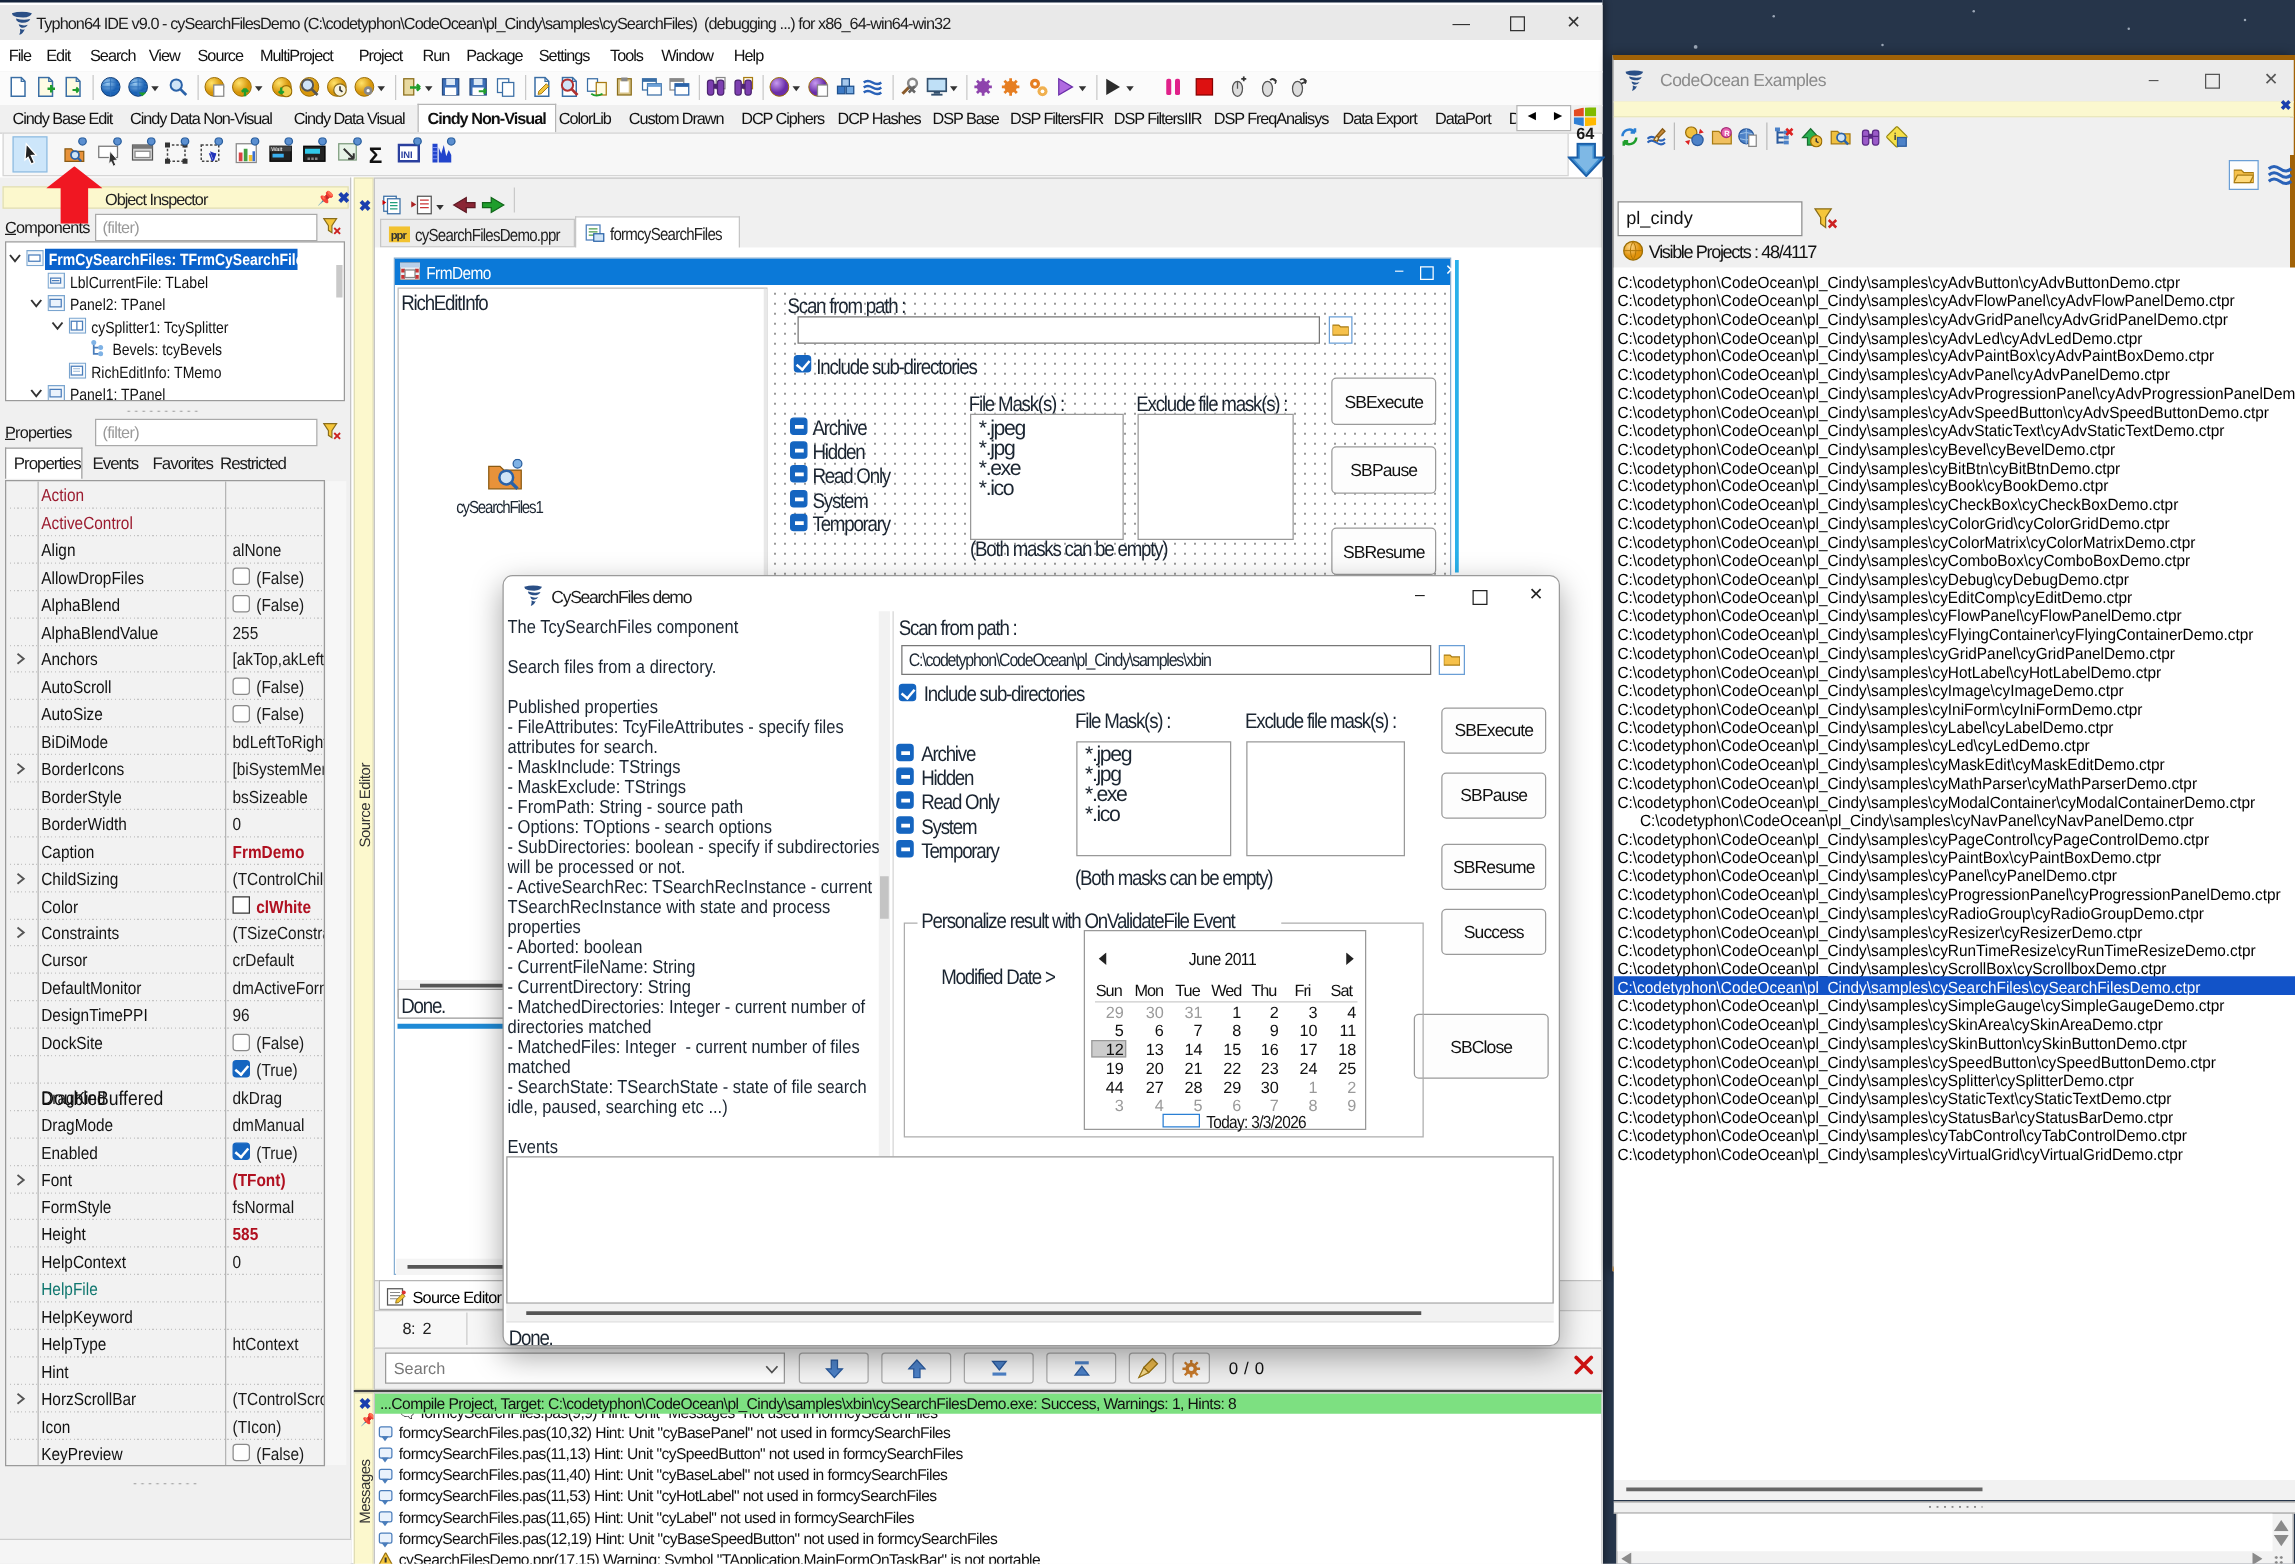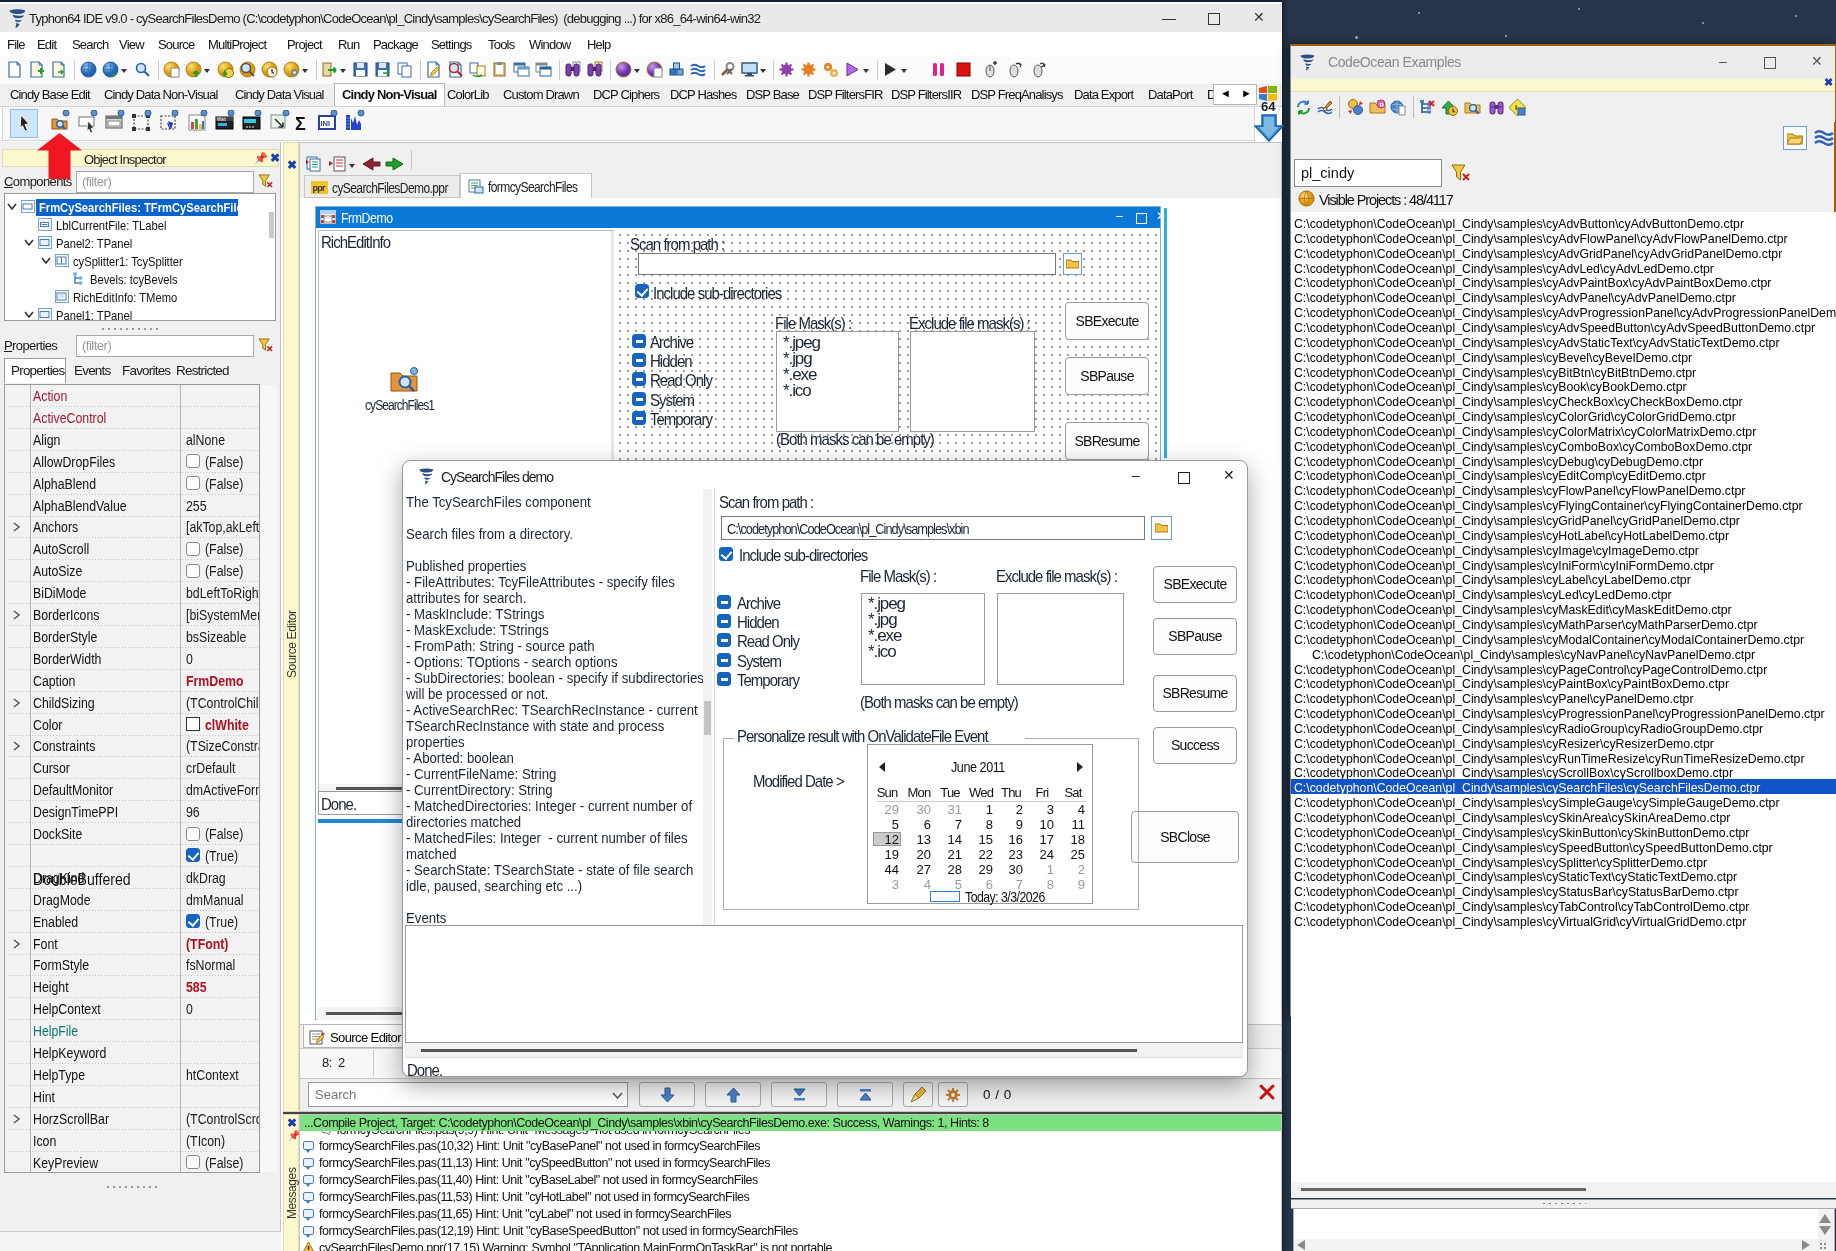--- a/index.html
+++ b/index.html
@@ -41,21 +41,21 @@
 .lbx{position:absolute;background:#fff;border:1px solid #999;box-sizing:border-box;}
 .dlbl{font-size:17px;letter-spacing:-1.1px;color:#1b2531;}
 
 #msgs{position:absolute;left:283px;top:1110px;width:999px;height:141px;background:#fff;border-top:2px solid #444;}
 .mrow{position:absolute;left:35px;font-size:12.5px;letter-spacing:-0.45px;color:#111;white-space:nowrap;}
 .bub{position:absolute;width:11px;height:9px;border:1.5px solid #4a7dbb;border-radius:2px;background:#eaf2fc;box-sizing:border-box;}
 .bub:after{content:"";position:absolute;left:1px;bottom:-4px;width:0;height:0;border-left:3px solid transparent;border-right:3px solid transparent;border-top:4px solid #4a7dbb;}
 
 #dlg{position:absolute;left:402px;top:458px;width:846px;height:617px;background:#fff;border:1px solid #9a9a9a;border-radius:8px;box-shadow:0 8px 24px rgba(0,0,0,.35);box-sizing:border-box;}
 
-#co{position:absolute;left:1290px;top:44px;width:546px;height:973px;background:#f0f0f0;border:2px solid #a16207;border-left:1px solid #8a8a8a;box-sizing:border-box;box-shadow:-3px 0 8px rgba(0,0,0,.4);}
+#co{position:absolute;left:1290px;top:44px;width:546px;height:973px;background:#f0f0f0;border:4px solid #a16207;border-left:1px solid #8a8a8a;box-sizing:border-box;box-shadow:-3px 0 8px rgba(0,0,0,.4);}
 .lrow{height:14.85px;font-size:13px;color:#000;white-space:nowrap;}
 </style>
 </head>
 <body>
 
 <div class="star" style="left:1418px;top:12px"></div>
 <div class="star" style="left:1505px;top:35px"></div>
 <div class="star" style="left:1578px;top:8px"></div>
 <div class="star" style="left:1702px;top:22px"></div>
 <div class="star" style="left:1795px;top:15px"></div>

